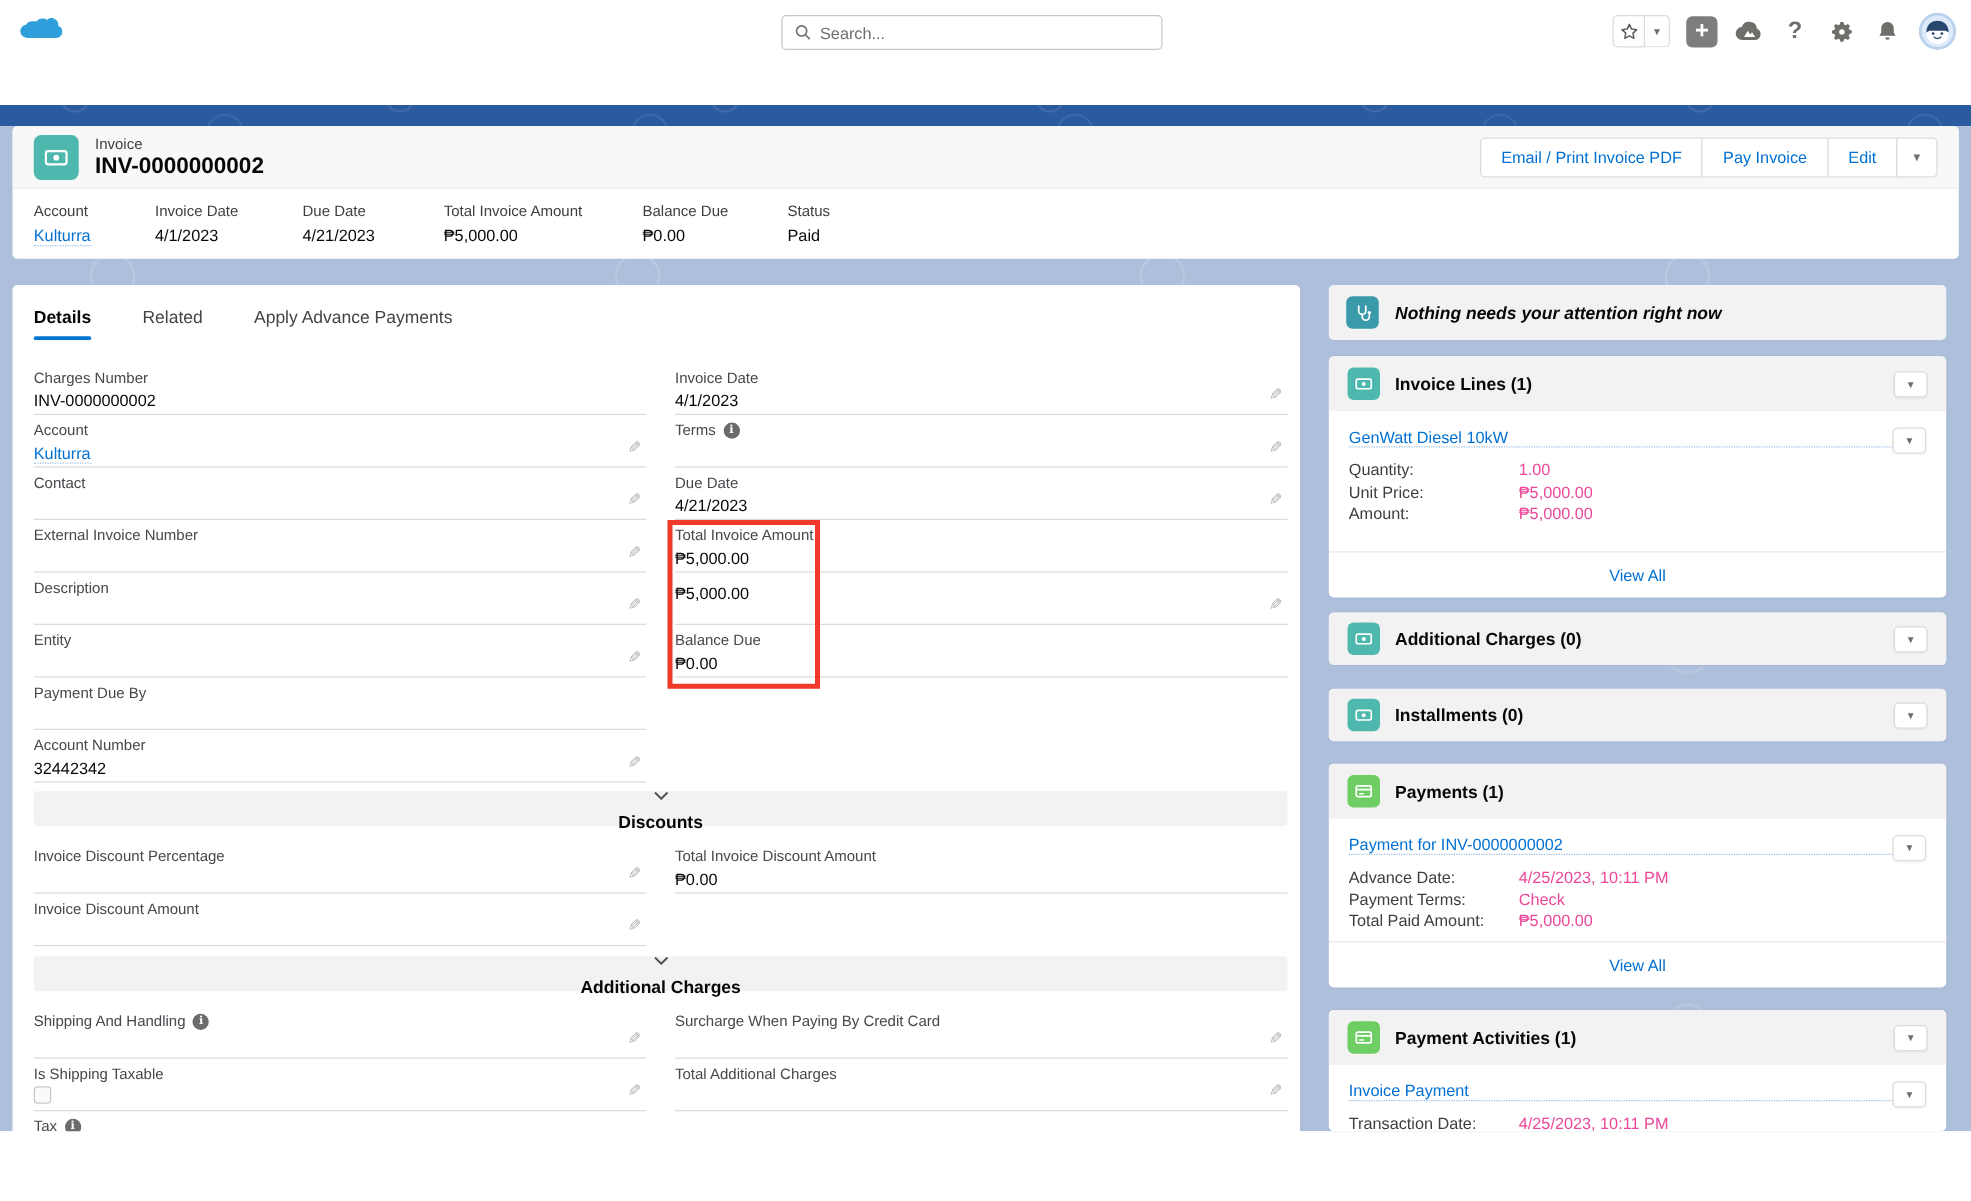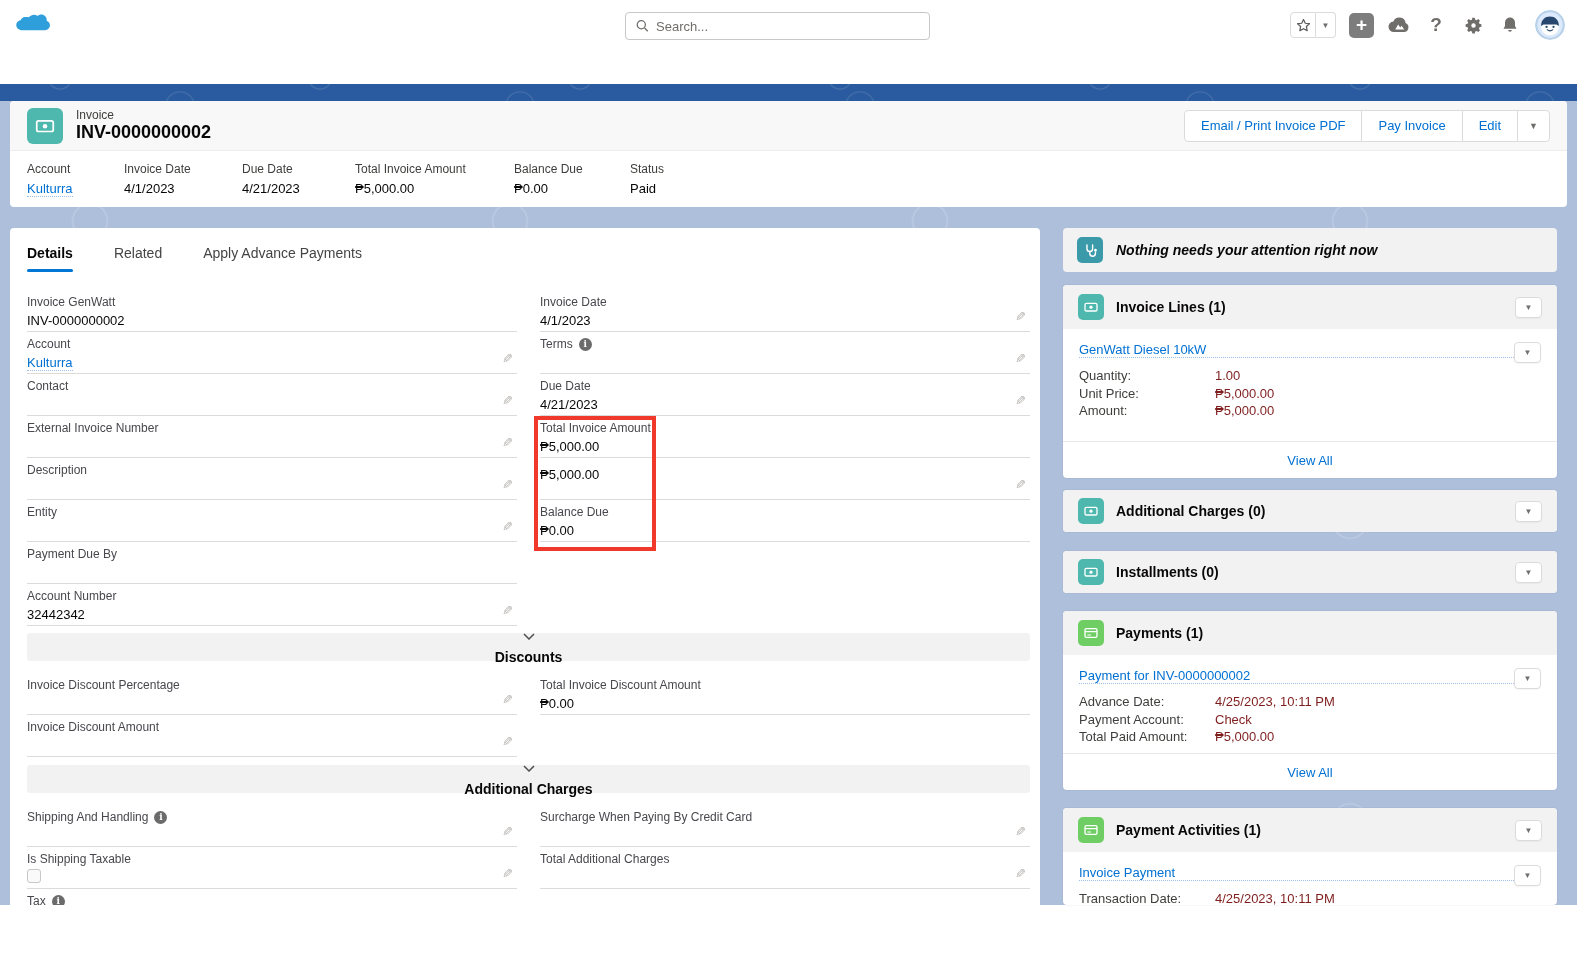--- a/index.html
+++ b/index.html
@@ -105,21 +105,21 @@
   .sicon.teal { background:#4fb8ae; } .sicon.green { background:#6ece64; } .sicon.tealblue { background:#3a9aaa; }
   .scard-title { font-size:14px; font-weight:bold; color:#080707; flex:1; }
   .arrow-btn { width:27px; height:21px; border:1px solid #dddbda; border-radius:4px; background:#fff;
                color:#706e6b; font-size:8px; display:flex; align-items:center; justify-content:center;
                box-shadow:0 1px 1px rgba(0,0,0,.04); cursor:pointer; }
   .sbody { padding:13px 16px 0 16px; position:relative; }
   .slinkrow { display:flex; align-items:flex-start; }
   .slinkrow .slink { font-size:13px; flex:1; }
   .srow { display:flex; font-size:13px; line-height:17.5px; }
   .srow .sl { width:136px; color:#3e3e3c; flex:none; }
-  .srow .sv { color:#7f1d1d; }
+  .srow .sv { color:#ec4899; }
   .viewall { position:absolute; left:0; right:0; bottom:0; height:37px; border-top:1px solid #e8e8e8;
              display:flex; align-items:center; justify-content:center; font-size:13px; }
   .viewall a { color:#0070d2; text-decoration:none; cursor:pointer; }
   .attn-card { position:absolute; left:1063px; top:228px; width:494px; height:44px; background:#f3f2f2;
                border-radius:4px; display:flex; align-items:center; gap:13px; padding:0 14px;font-style:italic; }
   .attn-text { font-size:14px; font-weight:bold; color:#080707; }
   .whitefoot { position:absolute; left:0; top:905px; width:1577px; height:56px; background:#fff; }
   .chev { flex:none; }
 </style>
 </head>
@@ -290,21 +290,21 @@
 
   <div class="main-card">
     <div class="dtabs">
       <span class="dtab active">Details</span>
       <span class="dtab">Related</span>
       <span class="dtab">Apply Advance Payments</span>
     </div>
 
     <div class="fcol" style="left:17px; top:62px;">
       <div class="fieldrow">
-        <div class="flabel">Invoice GenWatt</div>
+        <div class="flabel">Charges Number</div>
         <div class="fvalue">INV-0000000002</div>
       </div>
       <div class="fieldrow">
         <div class="flabel">Account</div>
         <div class="fvalue"><a class="slink">Kulturra</a></div>
         <span class="pencil">✎</span>
       </div>
       <div class="fieldrow">
         <div class="flabel">Contact</div>
         <div class="fvalue"></div>
@@ -525,21 +525,21 @@
       <div class="slinkrow">
         <a class="slink">Payment for INV-0000000002</a>
         <span class="arrow-btn">▼</span>
       </div>
       <div style="margin-top:4px;">
         <div class="srow">
           <span class="sl">Advance Date:</span>
           <span class="sv">4/25/2023, 10:11 PM</span>
         </div>
         <div class="srow">
-          <span class="sl">Payment Account:</span>
+          <span class="sl">Payment Terms:</span>
           <span class="sv">Check</span>
         </div>
         <div class="srow">
           <span class="sl">Total Paid Amount:</span>
           <span class="sv">₱5,000.00</span>
         </div>
       </div>
     </div>
     <div class="viewall">
         <a>View All</a>

